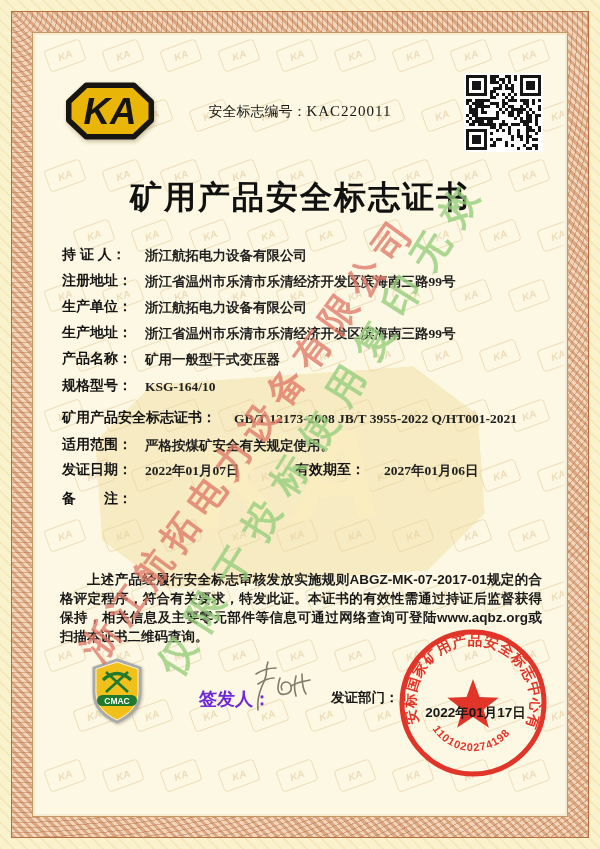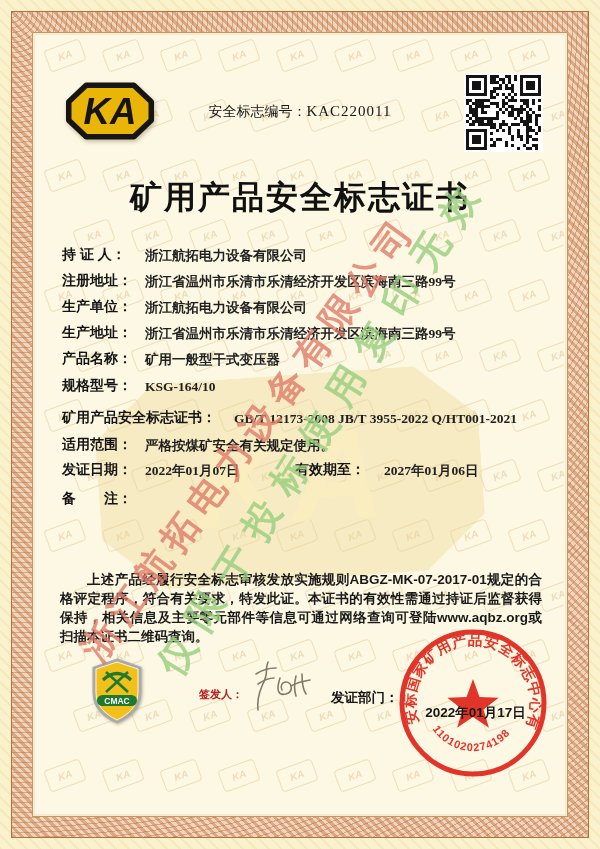--- a/index.html
+++ b/index.html
@@ -60,21 +60,21 @@
   .row.wide .val{margin-left:18px;}
   .val.block{display:inline-block;width:150px;}
   .lab.auto{width:auto;margin-right:19px;}
   
   .statement{position:absolute;left:60px;top:570px;width:482px;z-index:2;
     font-size:13.5px;line-height:19px;font-weight:bold;color:#191919;text-align:justify;
     text-indent:2em;font-family:Liberation Sans, sans-serif;}
   
   .cmac{position:absolute;left:90px;top:658px;width:54px;height:66px;z-index:2;
     filter:drop-shadow(1px 1px 1.5px rgba(90,80,50,.4));}
-  .signer{position:absolute;left:199px;top:687px;z-index:2;font-size:11px;font-weight:bold;color:#b91c1c;}
+  .signer{position:absolute;left:199px;top:687px;z-index:2;font-size:18px;font-weight:bold;color:#6d28d9;}
   .signature{position:absolute;left:246px;top:656px;z-index:2;}
   .dept{position:absolute;left:331px;top:689px;z-index:2;font-size:13.5px;font-weight:bold;color:#141414;text-align:center;}
   .stamp{position:absolute;left:388px;top:618px;width:170px;height:170px;z-index:4;opacity:.92;}
   .stamp-date{position:absolute;left:403px;top:704px;width:145px;z-index:5;text-align:center;
     font-size:13.5px;font-weight:bold;color:#161616;}
 </style>
 </head>
 <body>
 
 <div class="page-texture"></div>

